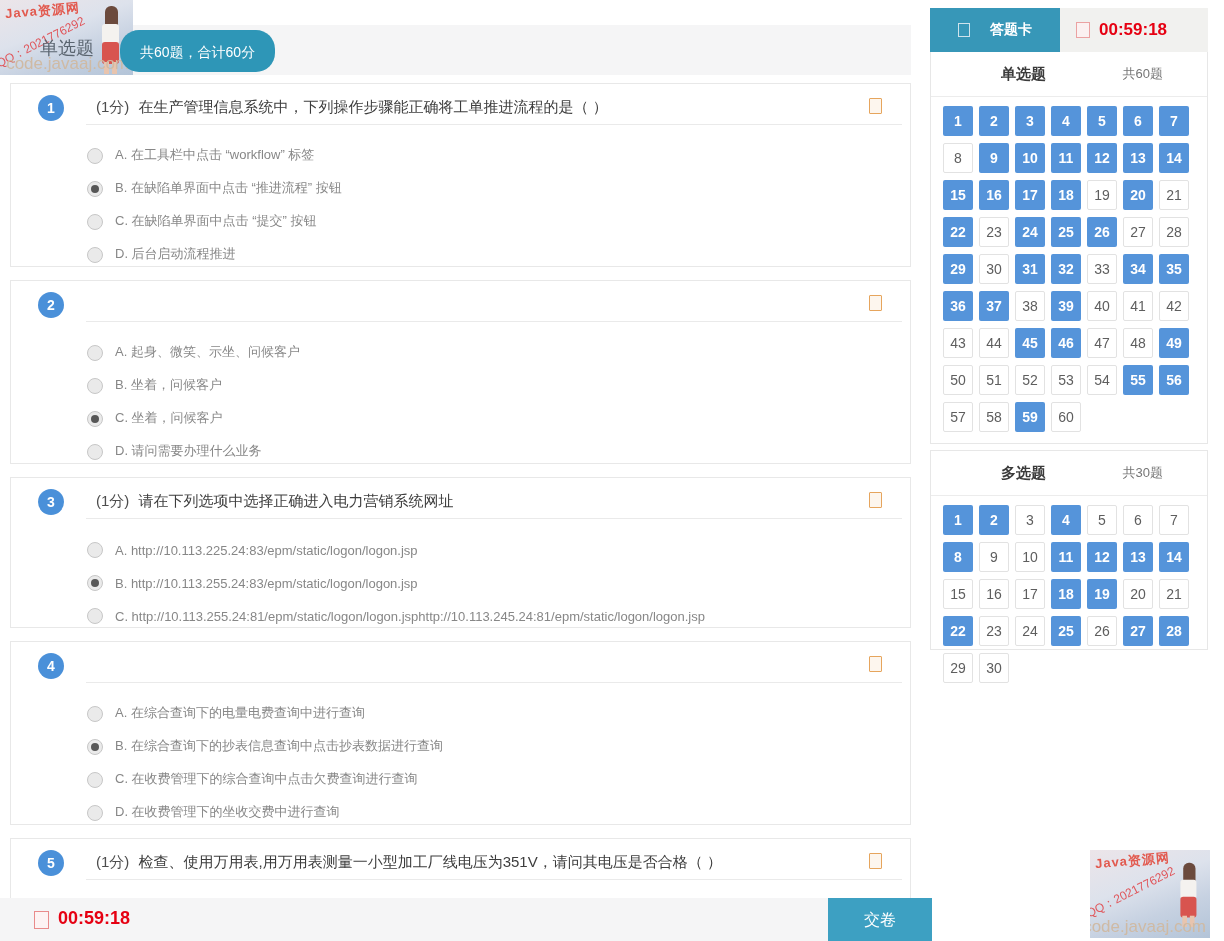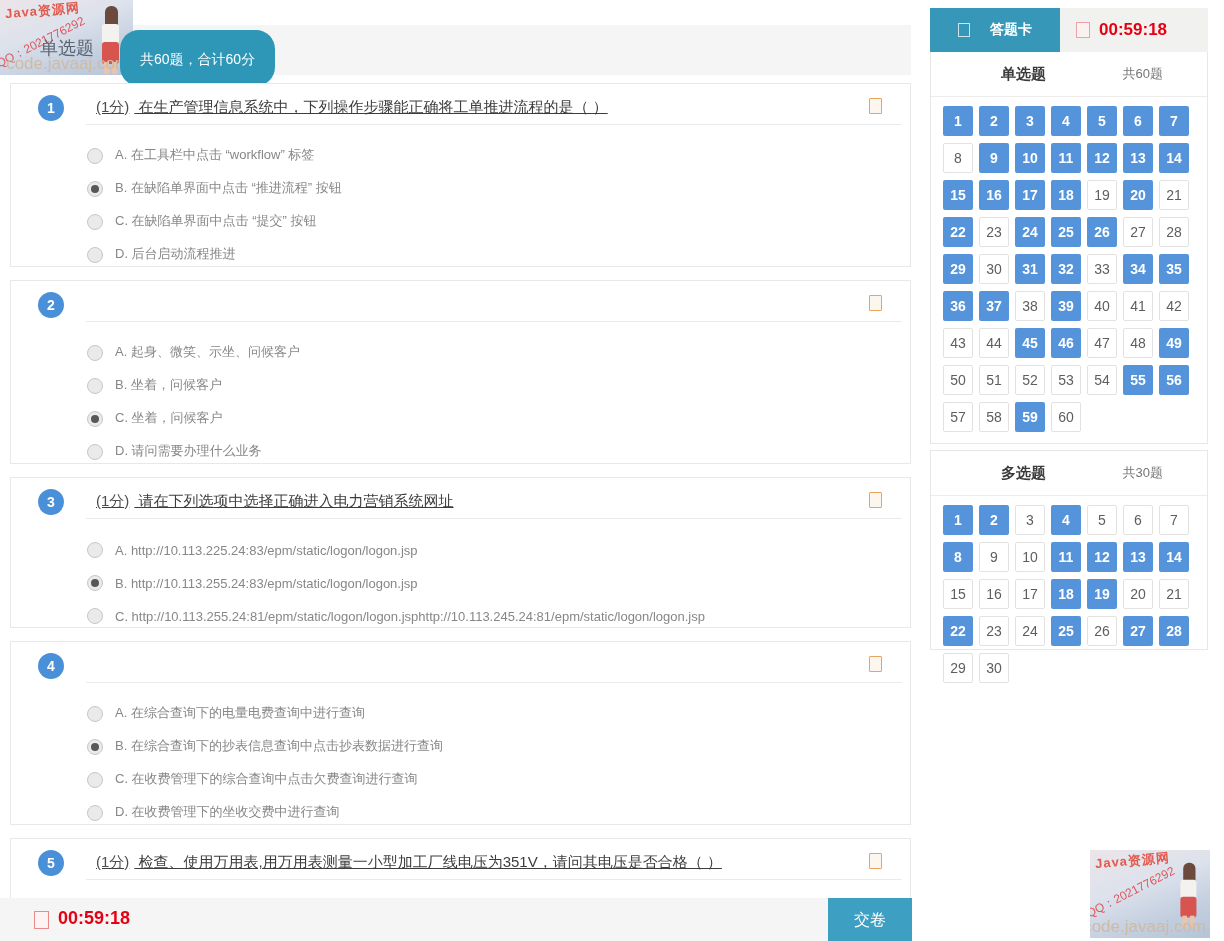--- a/index.html
+++ b/index.html
@@ -15,45 +15,45 @@
   .wm .site{position:absolute;left:5px;top:2px;color:#e2594e;font-size:13px;font-weight:bold;
             transform:rotate(-5deg);letter-spacing:1px;white-space:nowrap;}
   .wm .qq{position:absolute;left:-8px;top:34px;color:#e0575c;font-size:12px;
           transform:rotate(-27deg);white-space:nowrap;}
   .wm .dom{position:absolute;right:4px;bottom:1px;color:#cfbaa4;font-size:17px;white-space:nowrap;}
   .wm svg{position:absolute;right:6px;top:4px;}
 
   
   .top-bar{position:absolute;left:0;top:25px;width:911px;height:50px;background:#f5f5f6;z-index:0;}
   .section-label{position:absolute;left:40px;top:36px;font-size:18px;color:#5a6570;z-index:2;}
-  .count-badge{position:absolute;left:120px;top:30px;height:36px;line-height:38px;padding:10px 20px;
+  .count-badge{position:absolute;left:120px;top:30px;height:36px;line-height:38px;padding:3px 20px;
                background:#2e96b7;color:#fff;font-size:14px;border-radius:19px;z-index:2;}
 
   
   .qlist{position:absolute;left:10px;top:83px;width:901px;z-index:2;}
   .qcard{position:relative;background:#fff;border:1px solid #e8e8e8;margin-bottom:13px;box-sizing:border-box;}
   .qnum{position:absolute;left:27px;top:11px;width:26px;height:26px;border-radius:50%;
         background:#4a90d9;color:#fff;font-size:14px;font-weight:bold;text-align:center;line-height:26px;}
-  .qtitle{position:absolute;left:85px;top:14px;right:63px;font-size:15px;color:#3d3d3d;white-space:nowrap;overflow:hidden;text-decoration:underline;}
+  .qtitle{position:absolute;left:85px;top:14px;right:63px;font-size:15px;color:#3d3d3d;white-space:nowrap;overflow:hidden;}
   .qscore{color:#4d4d4d;margin-right:5px;}
   .qmark{position:absolute;right:28px;top:14px;width:11px;height:14px;border:1px solid #e6a55d;
          border-radius:1px;cursor:pointer;background:#fdf6ee;}
   .qdivider{position:absolute;left:75px;right:8px;top:40px;border-top:1px solid #eaeaea;}
   .qoptions{position:absolute;left:76px;top:47px;right:12px;}
   .opt{display:flex;align-items:flex-end;height:33px;cursor:pointer;}
   .radio{width:16px;height:16px;border-radius:50%;background:#eaeaea;border:1px solid #c7c7c7;
          margin-right:12px;position:relative;flex:none;box-sizing:border-box;}
   .radio .dot{position:absolute;left:3px;top:3px;width:8px;height:8px;border-radius:50%;background:#575757;}
   .opt-label{font-size:13px;color:#878787;white-space:nowrap;}
 
   
   .footer{position:absolute;left:0;top:898px;width:912px;height:43px;background:#f5f5f6;z-index:6;}
   .f-clock{position:absolute;left:34px;top:13px;width:13px;height:16px;border:1px solid #e98b8b;background:#fdf3f3;}
   .f-timer{position:absolute;left:58px;top:10px;font-size:18px;font-weight:bold;color:#e60012;}
-  .f-submit{position:absolute;left:828px;top:0;width:84px;height:43px;background:#3da0c2;color:#fff;
+  .f-submit{position:absolute;left:828px;top:0;width:104px;height:43px;background:#3da0c2;color:#fff;
             font-size:16px;text-align:center;line-height:43px;cursor:pointer;}
 
   
   .tab{position:absolute;left:930px;top:8px;width:130px;height:44px;background:#3797b8;color:#fff;
        display:flex;align-items:center;justify-content:center;gap:20px;font-size:14px;font-weight:bold;
        cursor:pointer;z-index:3;}
   .tab-icon{width:10px;height:12px;border:1px solid #cfe3ec;flex:none;}
   .panel-timer{position:absolute;left:1060px;top:8px;width:148px;height:44px;background:#f1f1ef;
                display:flex;align-items:center;gap:9px;padding-left:16px;box-sizing:border-box;z-index:3;}
   .pt-icon{width:12px;height:14px;border:1px solid #eba2a2;background:#fbf1f1;flex:none;}

